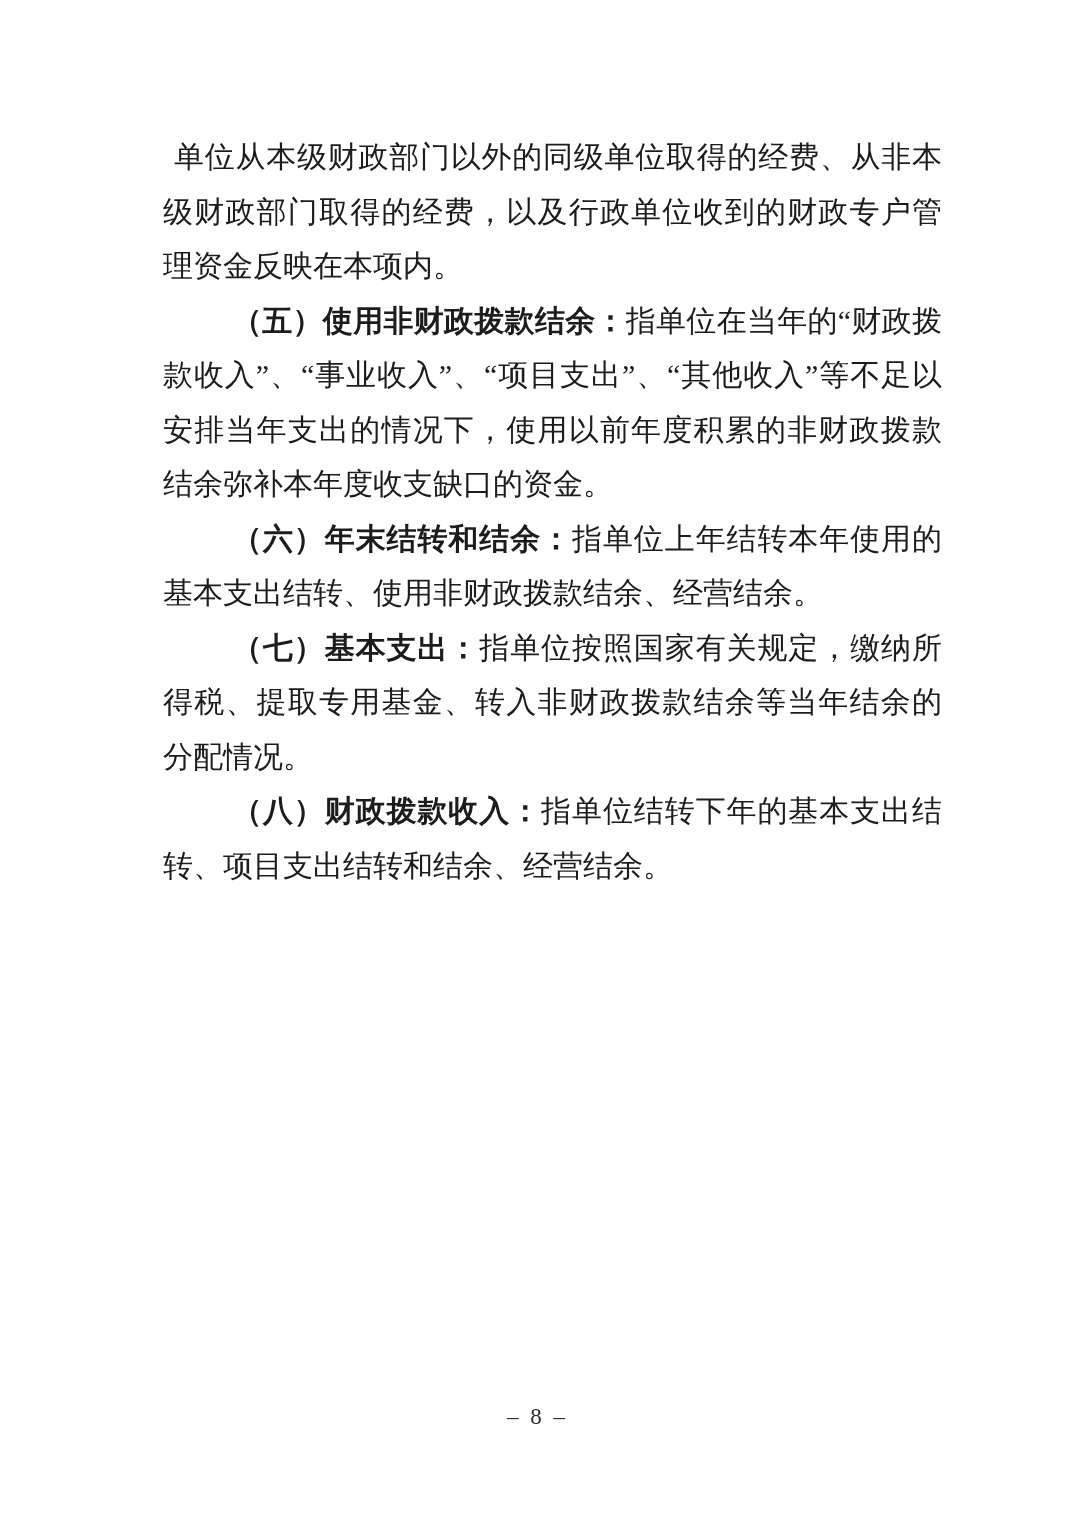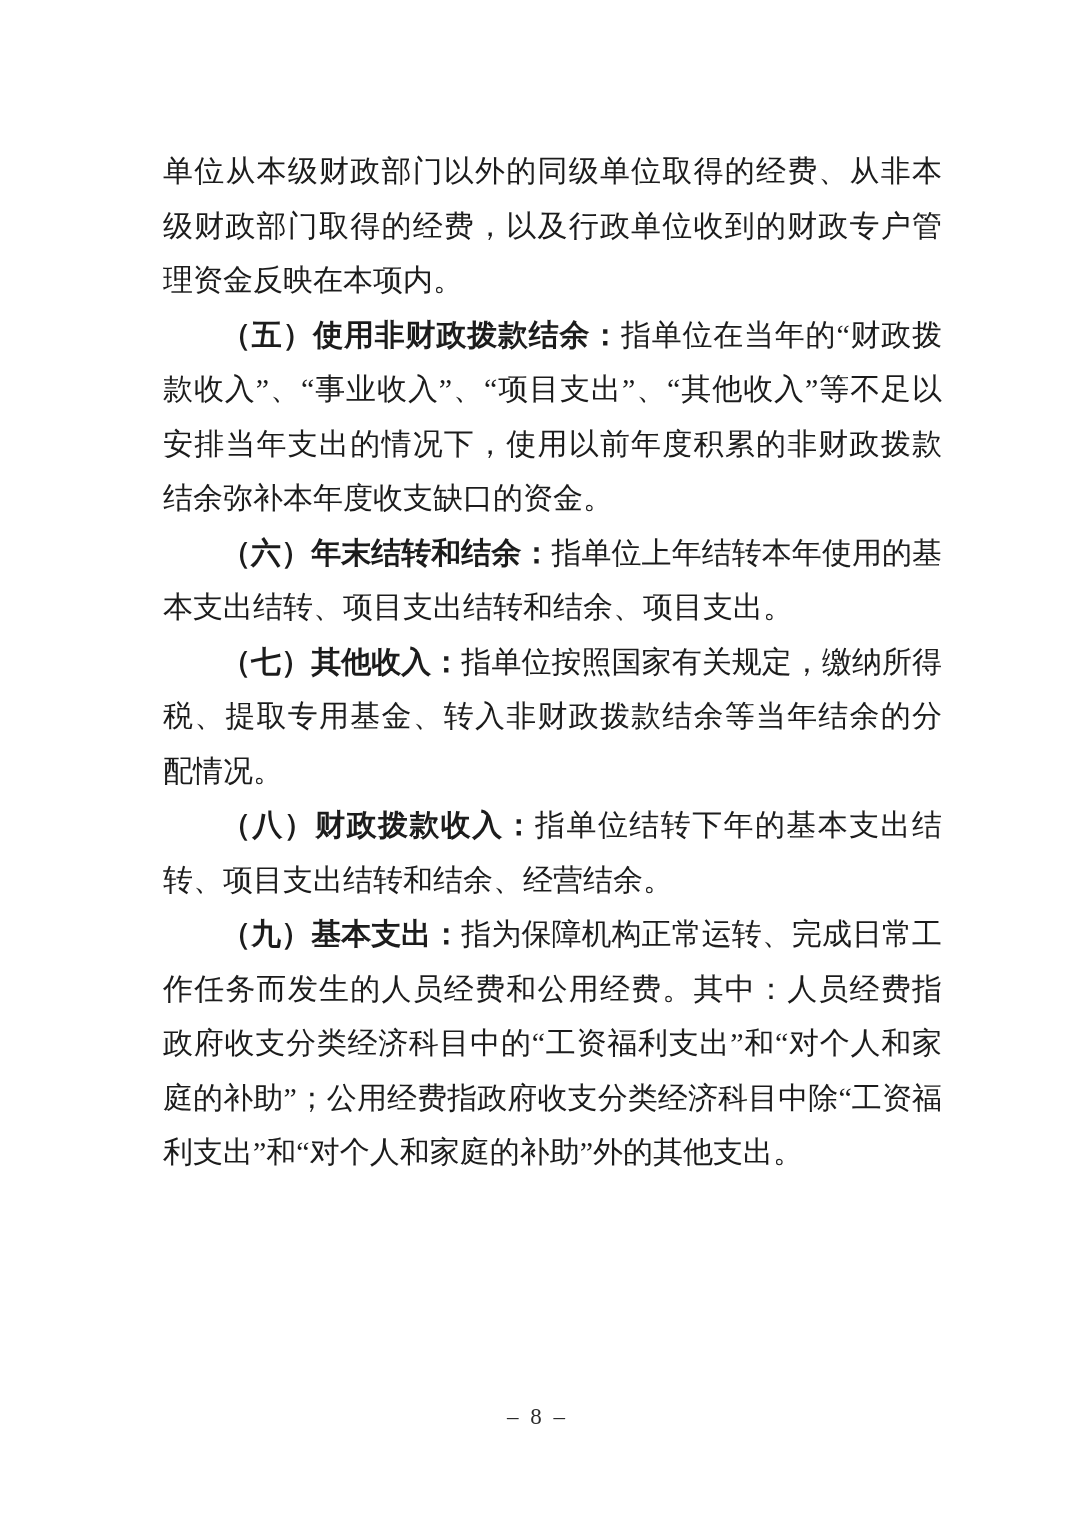--- a/index.html
+++ b/index.html
@@ -14,55 +14,55 @@
     height: 1520px;
     margin: 0 auto;
     background: #ffffff;
     overflow: hidden;
     font-family: "Liberation Serif", "DejaVu Serif", serif;
     color: #1c1c1c;
   }
   .content {
     position: absolute;
     left: 163px;
-    top: 144px;
+    top: 130px;
     width: 779px;
     font-size: 30px;
     line-height: 54.5px;
     text-align: justify;
     text-align-last: left;
   }
   .para {
     margin: 0;
     padding: 0;
     text-indent: 58px;
   }
   .para.no-indent {
     text-indent: 0;
   }
   .lead {
     font-weight: bold;
+    margin-left: 11px;
   }
   .page-number {
     position: absolute;
     left: 0;
     right: 0;
     top: 1404px;
     text-align: center;
     font-size: 23px;
     letter-spacing: 3px;
     color: #2b2b2b;
   }
 </style>
 </head>
 <body>
 
 <div class="page">
   <div class="content">
     <p class="para no-indent"><span class="lead"></span><span>单位从本级财政部门以外的同级单位取得的经费、从非本级财政部门取得的经费，以及行政单位收到的财政专户管理资金反映在本项内。</span></p>
     <p class="para"><span class="lead">（五）使用非财政拨款结余：</span><span>指单位在当年的“财政拨款收入”、“事业收入”、“项目支出”、“其他收入”等不足以安排当年支出的情况下，使用以前年度积累的非财政拨款结余弥补本年度收支缺口的资金。</span></p>
-    <p class="para"><span class="lead">（六）年末结转和结余：</span><span>指单位上年结转本年使用的基本支出结转、项目支出结转和结余、项目支出。</span></p>
-    <p class="para"><span class="lead">（七）其他收入：</span><span>指单位按照国家有关规定，缴纳所得税、提取专用基金、转入非财政拨款结余等当年结余的分配情况。</span></p>
+    <p class="para"><span class="lead">（六）年末结转和结余：</span><span>指单位上年结转本年使用的基本支出结转、使用非财政拨款结余、经营结余。</span></p>
+    <p class="para"><span class="lead">（七）基本支出：</span><span>指单位按照国家有关规定，缴纳所得税、提取专用基金、转入非财政拨款结余等当年结余的分配情况。</span></p>
     <p class="para"><span class="lead">（八）财政拨款收入：</span><span>指单位结转下年的基本支出结转、项目支出结转和结余、经营结余。</span></p>
-    <p class="para"><span class="lead">（九）基本支出：</span><span>指为保障机构正常运转、完成日常工作任务而发生的人员经费和公用经费。其中：人员经费指政府收支分类经济科目中的“工资福利支出”和“对个人和家庭的补助”；公用经费指政府收支分类经济科目中除“工资福利支出”和“对个人和家庭的补助”外的其他支出。</span></p>
   </div>
   <div class="page-number">– 8 –</div>
 </div>
 
 </body></html>

